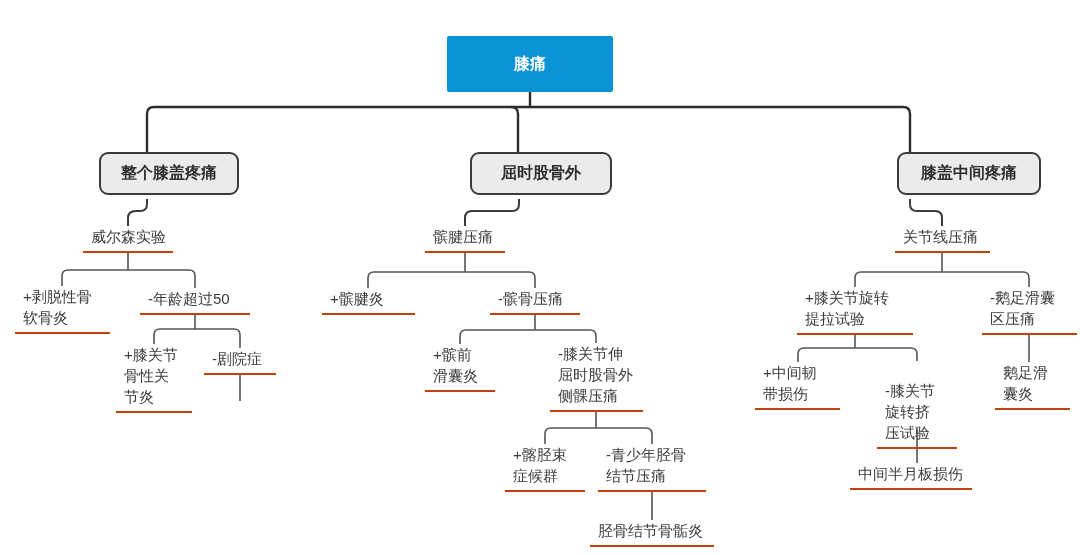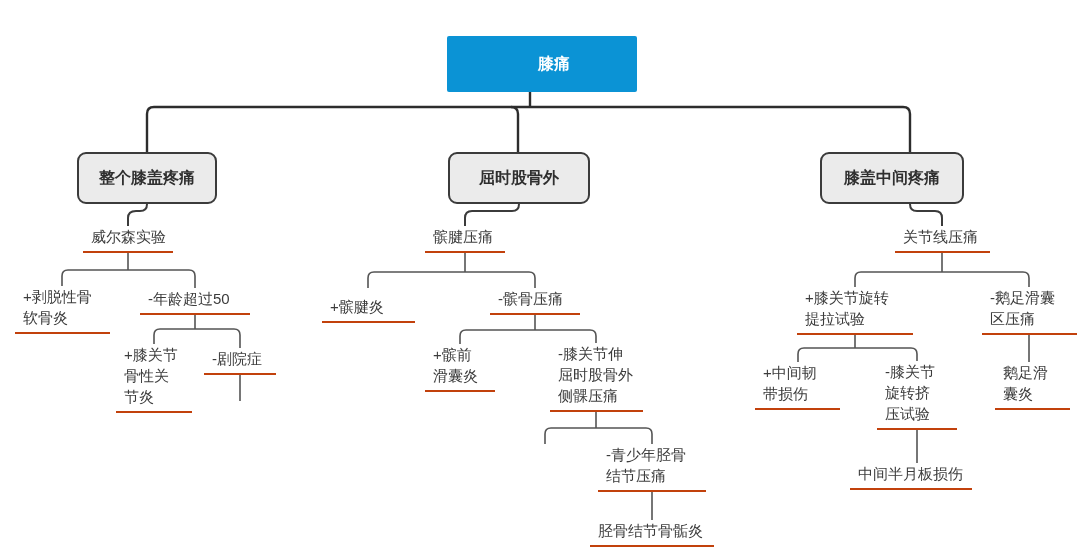--- a/index.html
+++ b/index.html
@@ -4,27 +4,27 @@
 <style>
   html,body{margin:0;padding:0;background:#fff;}
   .stage{
     position:relative;width:1080px;height:555px;background:#ffffff;
     font-family:"Liberation Sans","DejaVu Sans",sans-serif;overflow:hidden;
   }
   .wires{position:absolute;left:0;top:0;width:1080px;height:555px;}
   .root{
     position:absolute;left:447px;top:36px;width:166px;height:56px;
     background:#0b93d5;color:#ffffff;font-size:16px;font-weight:bold;
-    display:flex;align-items:center;justify-content:center;border-radius:2px;padding-left:24px;
+    display:flex;align-items:center;justify-content:center;border-radius:2px;
   }
   .box{
-    position:absolute;box-sizing:border-box;height:52px;
+    position:absolute;box-sizing:border-box;height:43px;
     background:#ebebeb;border:2px solid #3b3b3b;border-radius:9px;
     color:#2f2f2f;font-size:16px;font-weight:bold;
-    display:flex;align-items:center;justify-content:center;
+    display:flex;align-items:center;justify-content:center;margin-left:22px;
   }
   .n{
     position:absolute;box-sizing:border-box;
     font-size:15px;line-height:21px;color:#3c3c3c;
     white-space:pre-line;word-break:keep-all;
     padding:0 2px 4px 8px;border-bottom:2px solid #c2410c;
   }
 </style>
 </head>
 <body>
@@ -67,50 +67,52 @@
       <path d="M798,362 V354 Q798,348 804,348 H911 Q917,348 917,354 V361"></path>
       <path d="M917,428 V463"></path>
       <path d="M1029,333 V362"></path>
     </g>
   </svg>
 
   <div class="root">膝痛</div>
 
   <div class="box" style="left:77px;top:152px;width:140px">整个膝盖疼痛</div>
   <div class="box" style="left:448px;top:152px;width:142px">屈时股骨外</div>
-  <div class="box" style="left:820px;top:152px;width:144px">膝盖中间疼痛</div>
+  <div class="box" style="left:875px;top:152px;width:144px">膝盖中间疼痛</div>
 
   <div class="n" style="left:83px;top:226px;width:90px">威尔森实验</div>
   <div class="n" style="left:15px;top:286px;width:95px">+剥脱性骨
 软骨炎</div>
   <div class="n" style="left:140px;top:288px;width:110px">-年龄超过50</div>
   <div class="n" style="left:116px;top:344px;width:76px">+膝关节
 骨性关
 节炎</div>
   <div class="n" style="left:204px;top:348px;width:72px">-剧院症</div>
 
   <div class="n" style="left:425px;top:226px;width:80px">髌腱压痛</div>
-  <div class="n" style="left:322px;top:296px;width:93px">+髌腱炎</div>
+  <div class="n" style="left:322px;top:288px;width:93px">+髌腱炎</div>
   <div class="n" style="left:425px;top:344px;width:70px">+髌前
 滑囊炎</div>
   <div class="n" style="left:490px;top:288px;width:90px">-髌骨压痛</div>
   <div class="n" style="left:550px;top:343px;width:93px">-膝关节伸
 屈时股骨外
 侧髁压痛</div>
+  <div class="n" style="left:505px;top:444px;width:80px">+髂胫束
+症候群</div>
   <div class="n" style="left:598px;top:444px;width:108px">-青少年胫骨
 结节压痛</div>
   <div class="n" style="left:590px;top:520px;width:124px">胫骨结节骨骺炎</div>
 
   <div class="n" style="left:895px;top:226px;width:95px">关节线压痛</div>
   <div class="n" style="left:797px;top:287px;width:116px">+膝关节旋转
 提拉试验</div>
   <div class="n" style="left:982px;top:287px;width:95px">-鹅足滑囊
 区压痛</div>
   <div class="n" style="left:755px;top:362px;width:85px">+中间韧
 带损伤</div>
-  <div class="n" style="left:877px;top:361px;width:80px">-膝关节
+  <div class="n" style="left:877px;top:380px;width:80px">-膝关节
 旋转挤
 压试验</div>
   <div class="n" style="left:995px;top:362px;width:75px">鹅足滑
 囊炎</div>
   <div class="n" style="left:850px;top:463px;width:122px">中间半月板损伤</div>
 
 </div>
 
 </body></html>

